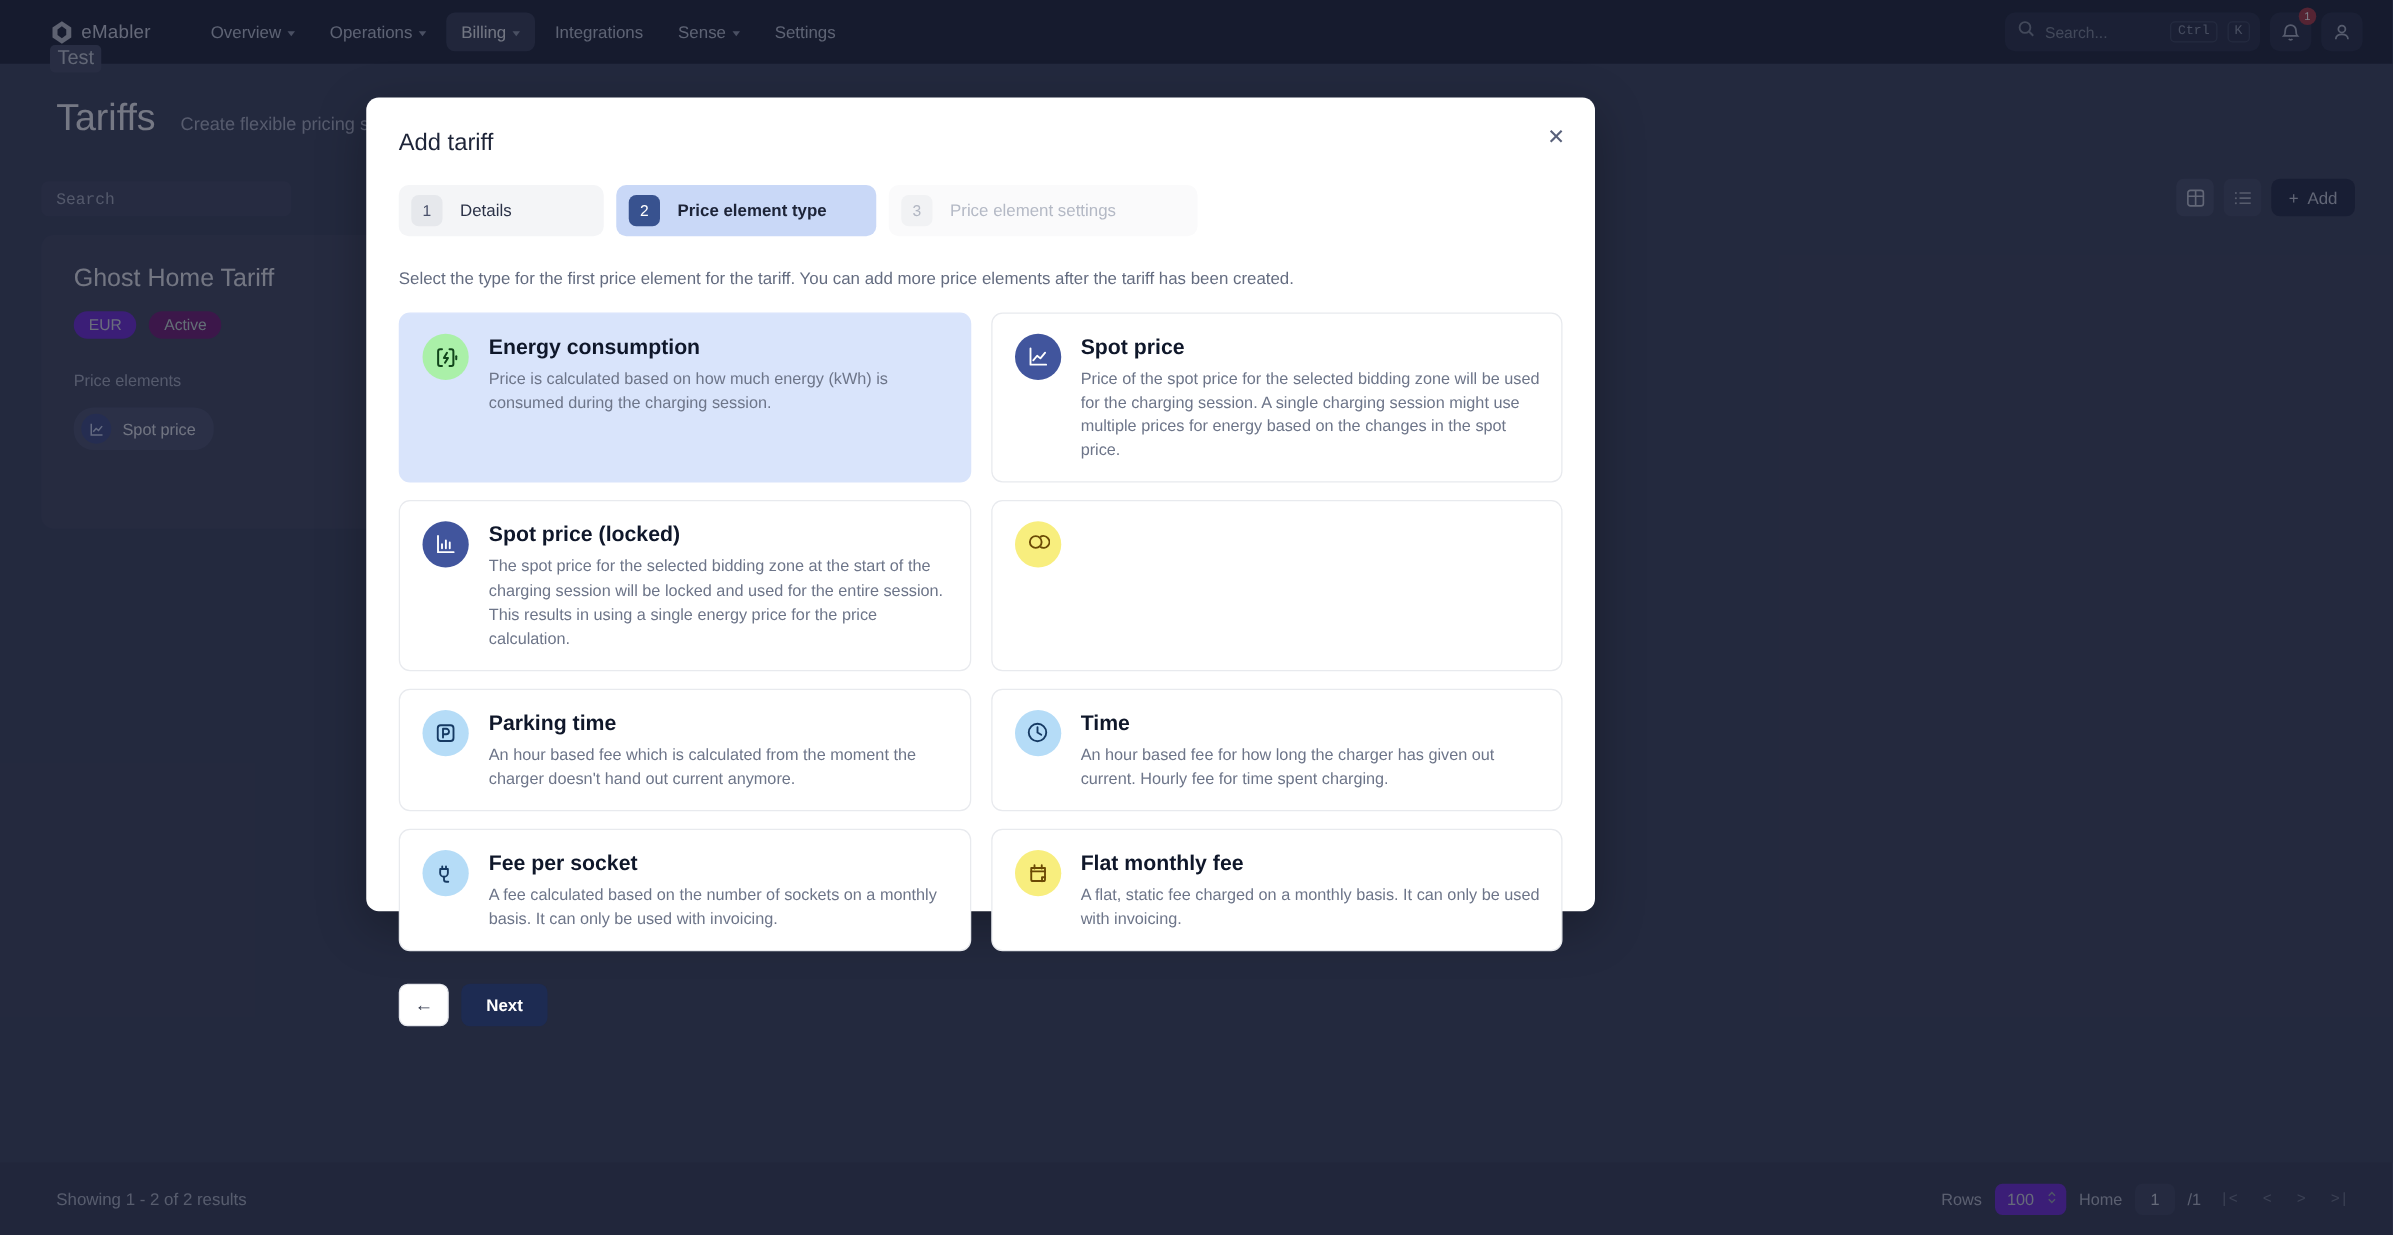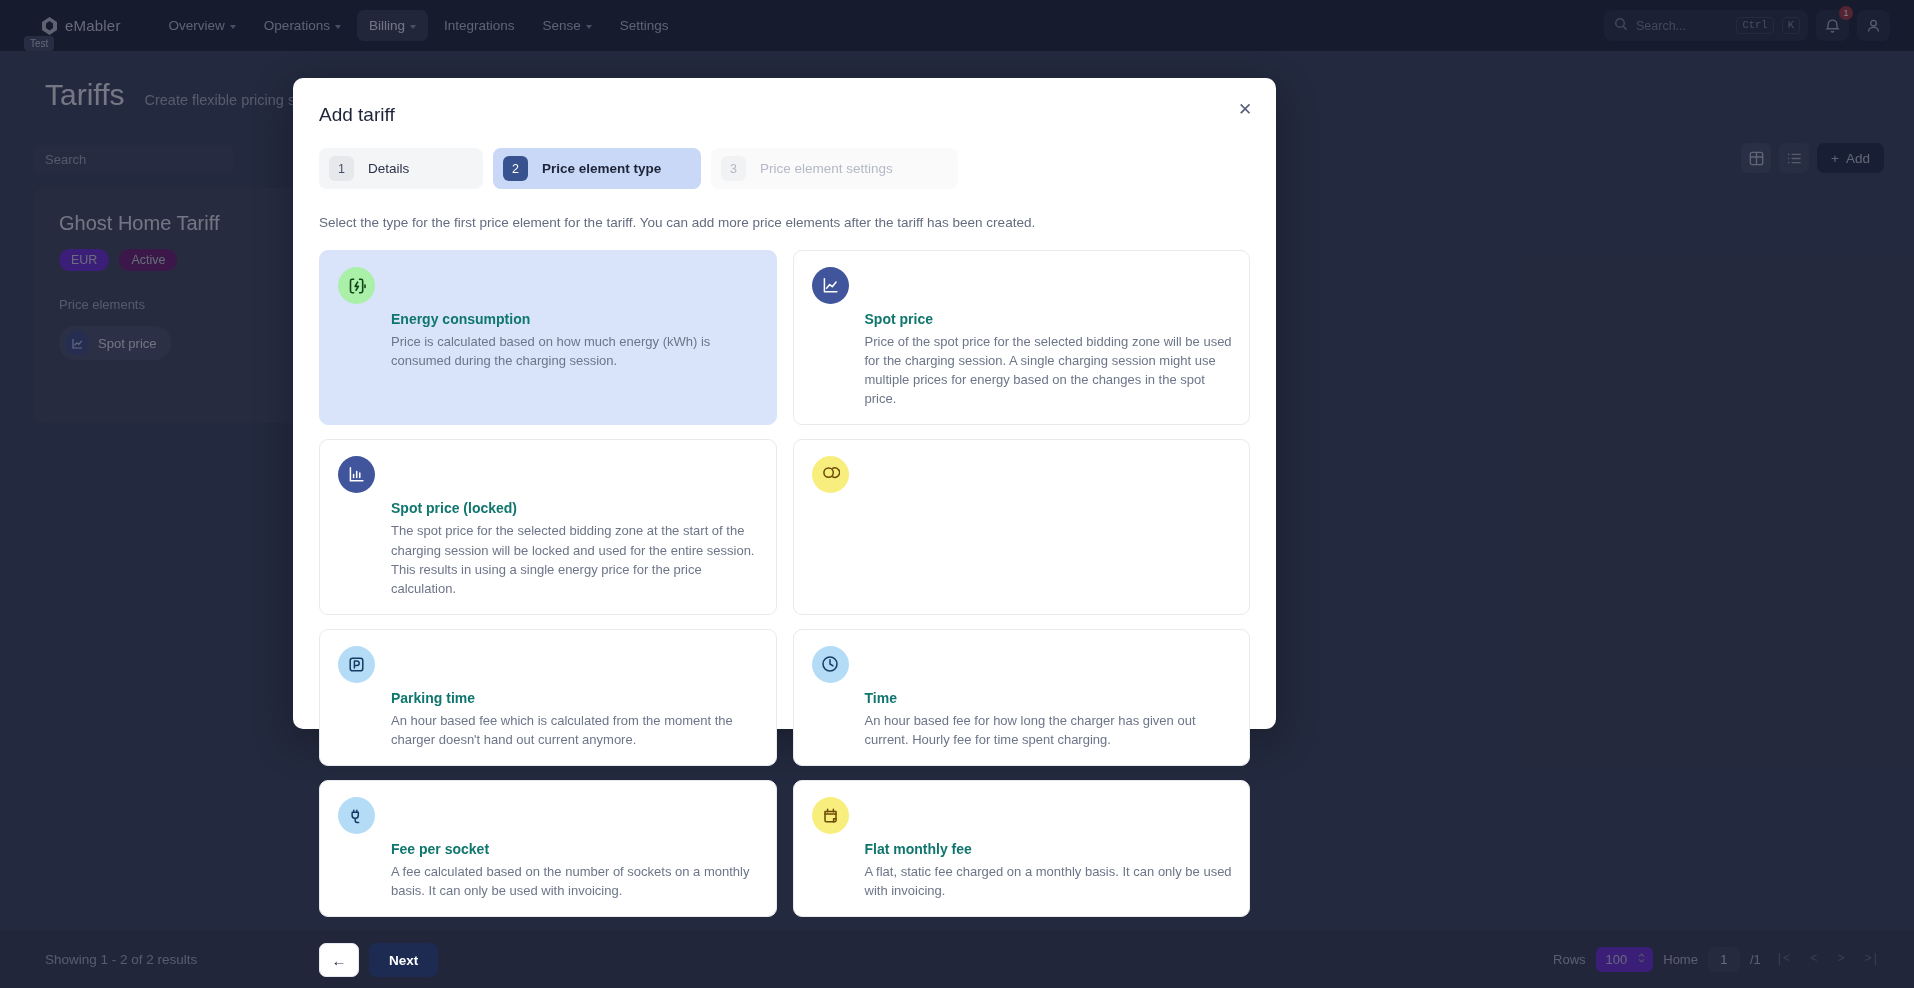--- a/index.html
+++ b/index.html
@@ -68,36 +68,36 @@
     background: #262e48; display: flex; align-items: center; justify-content: center;
     cursor: pointer;
   }
   .badge {
     position: absolute; top: -4px; right: -4px;
     background: #a63544; color: #fff; font-size: 9px;
     min-width: 14px; height: 14px; border-radius: 7px;
     display: flex; align-items: center; justify-content: center; padding: 0 3px;
   }
   .test-chip {
-    position: absolute; top: 36px; left: 24px;
+    position: absolute; top: 36px; left: 40px;
     background: #434b66; color: #c4cad8;
-    font-size: 10px; border-radius: 4px; padding: 2px 6px;
+    font-size: 16px; border-radius: 4px; padding: 2px 6px;
     z-index: 6;
   }
 
   
   #page-head { position: absolute; top: 78px; left: 45px; display: flex; align-items: baseline; gap: 20px; }
   #page-title { font-size: 30px; color: #eef0f6; font-weight: 400; }
   #page-sub { font-size: 14.5px; color: #a9b0c4; }
 
   #search-field {
     position: absolute; top: 145px; left: 33px;
     width: 200px; height: 28px; border-radius: 6px;
     background: #3f4663; color: #a4abbf; font-size: 13px;
-    display: flex; align-items: center; padding-left: 12px;
+    display: flex; align-items: center; padding-left: 12px; font-family: Liberation Mono, monospace;
   }
 
   #view-toolbar { position: absolute; top: 143px; right: 30px; display: flex; align-items: center; gap: 8px; }
   .view-toggle { width: 30px; height: 30px; border-radius: 6px; display:flex; align-items:center; justify-content:center; cursor:pointer; }
   .view-toggle.sel { background: #464e6b; }
   .view-toggle.unsel { background: #424a66; }
   #add-btn {
     background: #202945; color: #c2c8d8; font-size: 13.5px;
     border-radius: 7px; height: 30px; padding: 0 14px;
     display: flex; align-items: center; gap: 7px; cursor: pointer;
@@ -195,21 +195,21 @@
     border: 1px solid #e8eaee; border-radius: 9px;
     padding: 16px 16px 16px 18px; cursor: pointer;
     background: #fff;
   }
   .opt.selected { background: #d9e4fb; border-color: #d9e4fb; }
   .opt-icon {
     flex: 0 0 auto; width: 37px; height: 37px; border-radius: 50%;
     display: flex; align-items: center; justify-content: center;
   }
   .opt-body { padding-top: 1px; }
-  .opt-title { font-size: 14px; font-weight: bold; color: #0f766e; margin-bottom: 5px; margin-top: 43px; }
+  .opt-title { font-size: 17px; font-weight: bold; color: #0f172a; margin-bottom: 5px; }
   .opt-desc { font-size: 13px; color: #6d7589; line-height: 1.47; }
   .ic-green { background: #aaf0a8; }
   .ic-blue  { background: #41559d; }
   .ic-yellow{ background: #f8ee7e; }
   .ic-lblue { background: #b5dcf7; }
 
   
   #modal-actions { display: flex; gap: 10px; margin-top: 26px; align-items: center; }
   #back-btn {
     width: 40px; height: 34px; border: 1px solid #e6e8ed; border-radius: 7px;

